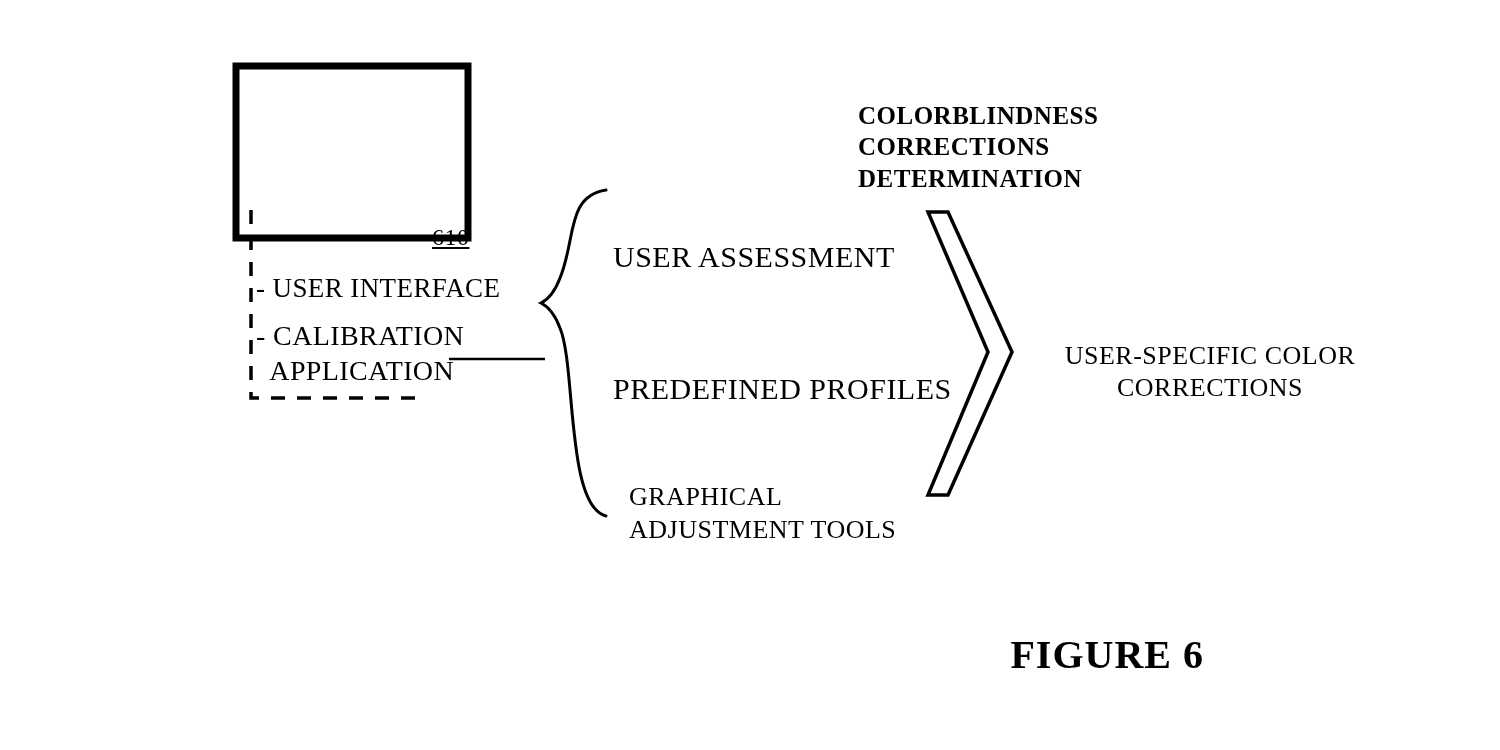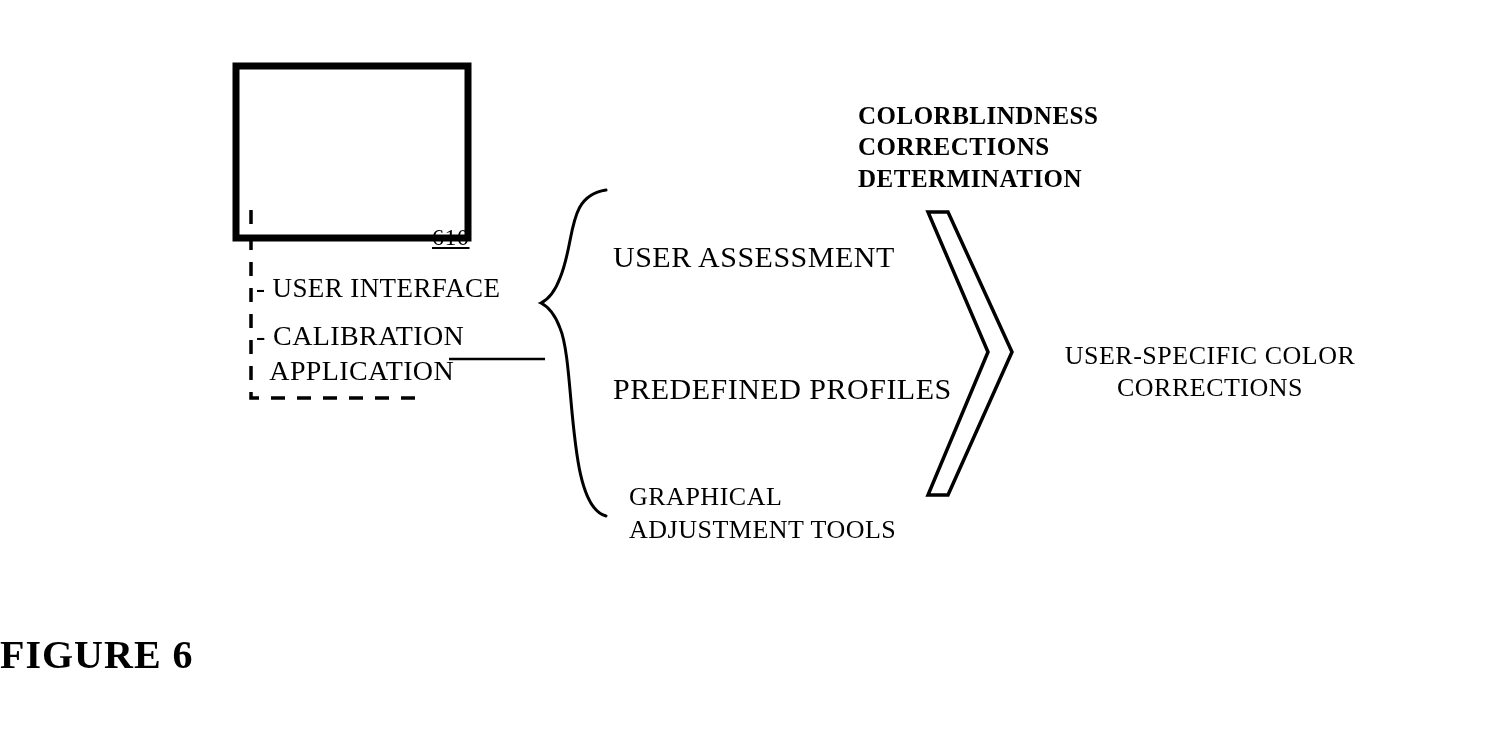--- a/index.html
+++ b/index.html
@@ -75,21 +75,21 @@
     width: 380px;
     text-align: center;
     font-size: 26px;
     letter-spacing: 0.5px;
     line-height: 1.22;
   }
   #figure-caption {
     left: 0px;
     top: 630px;
     width: 1204px;
-    text-align: left;
+    text-align: right;
     font-size: 40px;
     font-weight: bold;
     letter-spacing: 1px;
   }
 </style>
 </head>
 <body>
 
 <div id="canvas">
 

